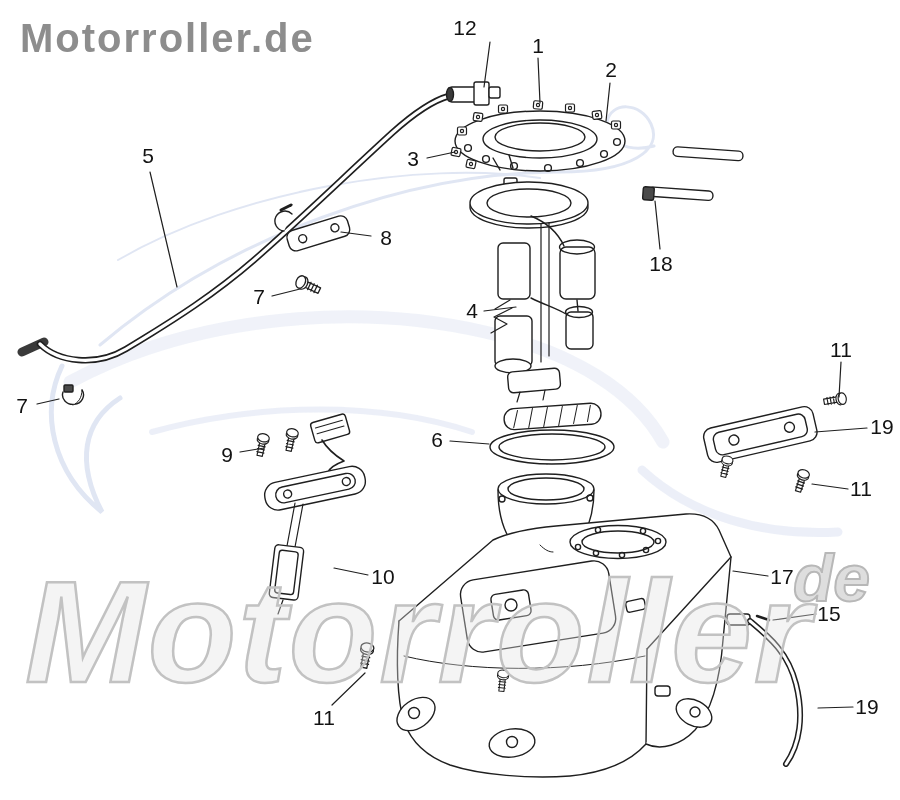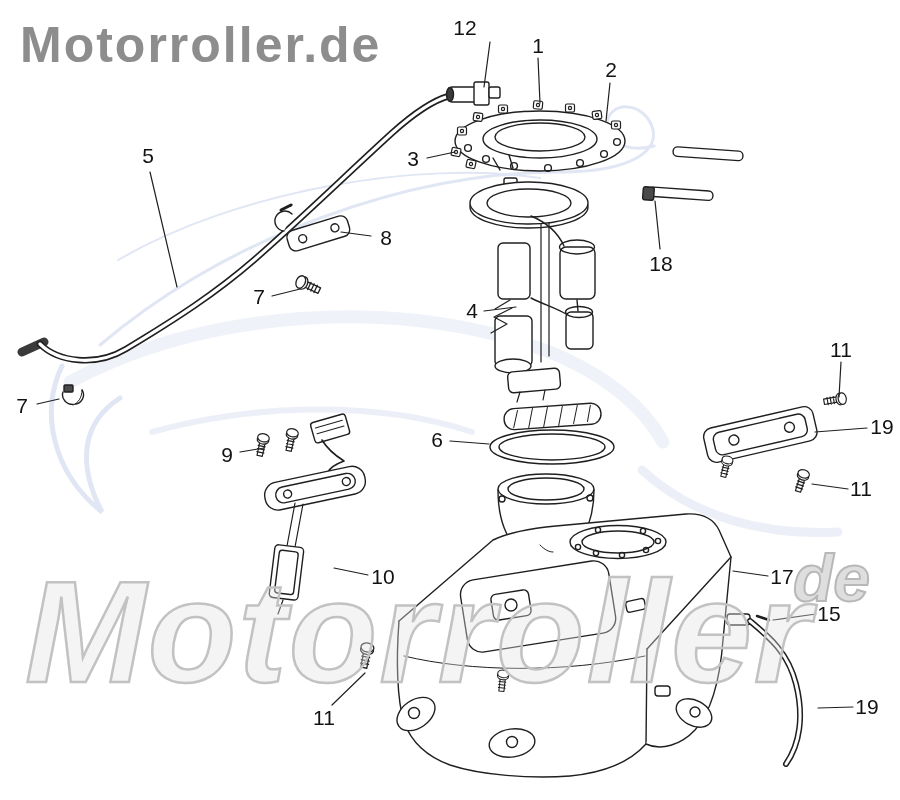--- a/index.html
+++ b/index.html
@@ -1,19 +1,19 @@
 <!DOCTYPE html>
 <html><head>
 <meta charset="utf-8">
 <style>
   html,body{margin:0;padding:0;background:#fff;}
   .stage{position:relative;width:900px;height:800px;background:#ffffff;overflow:hidden;
          font-family:"Liberation Sans",sans-serif;}
   .stage svg{position:absolute;left:0;top:0;}
-  .wm-topleft{position:absolute;left:20px;top:16px;font-size:50px;font-weight:bold;
+  .wm-topleft{position:absolute;left:20px;top:16px;font-size:40px;font-weight:bold;
               color:#8d8d8d;letter-spacing:2px;white-space:nowrap;}
   .wm-big{position:absolute;left:25px;top:560px;font-size:145px;font-weight:bold;font-style:italic;
           color:rgba(225,225,225,0.38);-webkit-text-stroke:2.5px #c2c2c2;
           letter-spacing:2px;white-space:nowrap;line-height:1;}
   .wm-de{position:absolute;left:793px;top:545px;font-size:66px;font-weight:bold;font-style:italic;
          color:rgba(195,195,195,0.55);-webkit-text-stroke:2px #b8b8b8;line-height:1;}
   .callout{position:absolute;transform:translate(-50%,-50%);font-size:21px;color:#121212;}
 </style>
 </head>
 <body>

